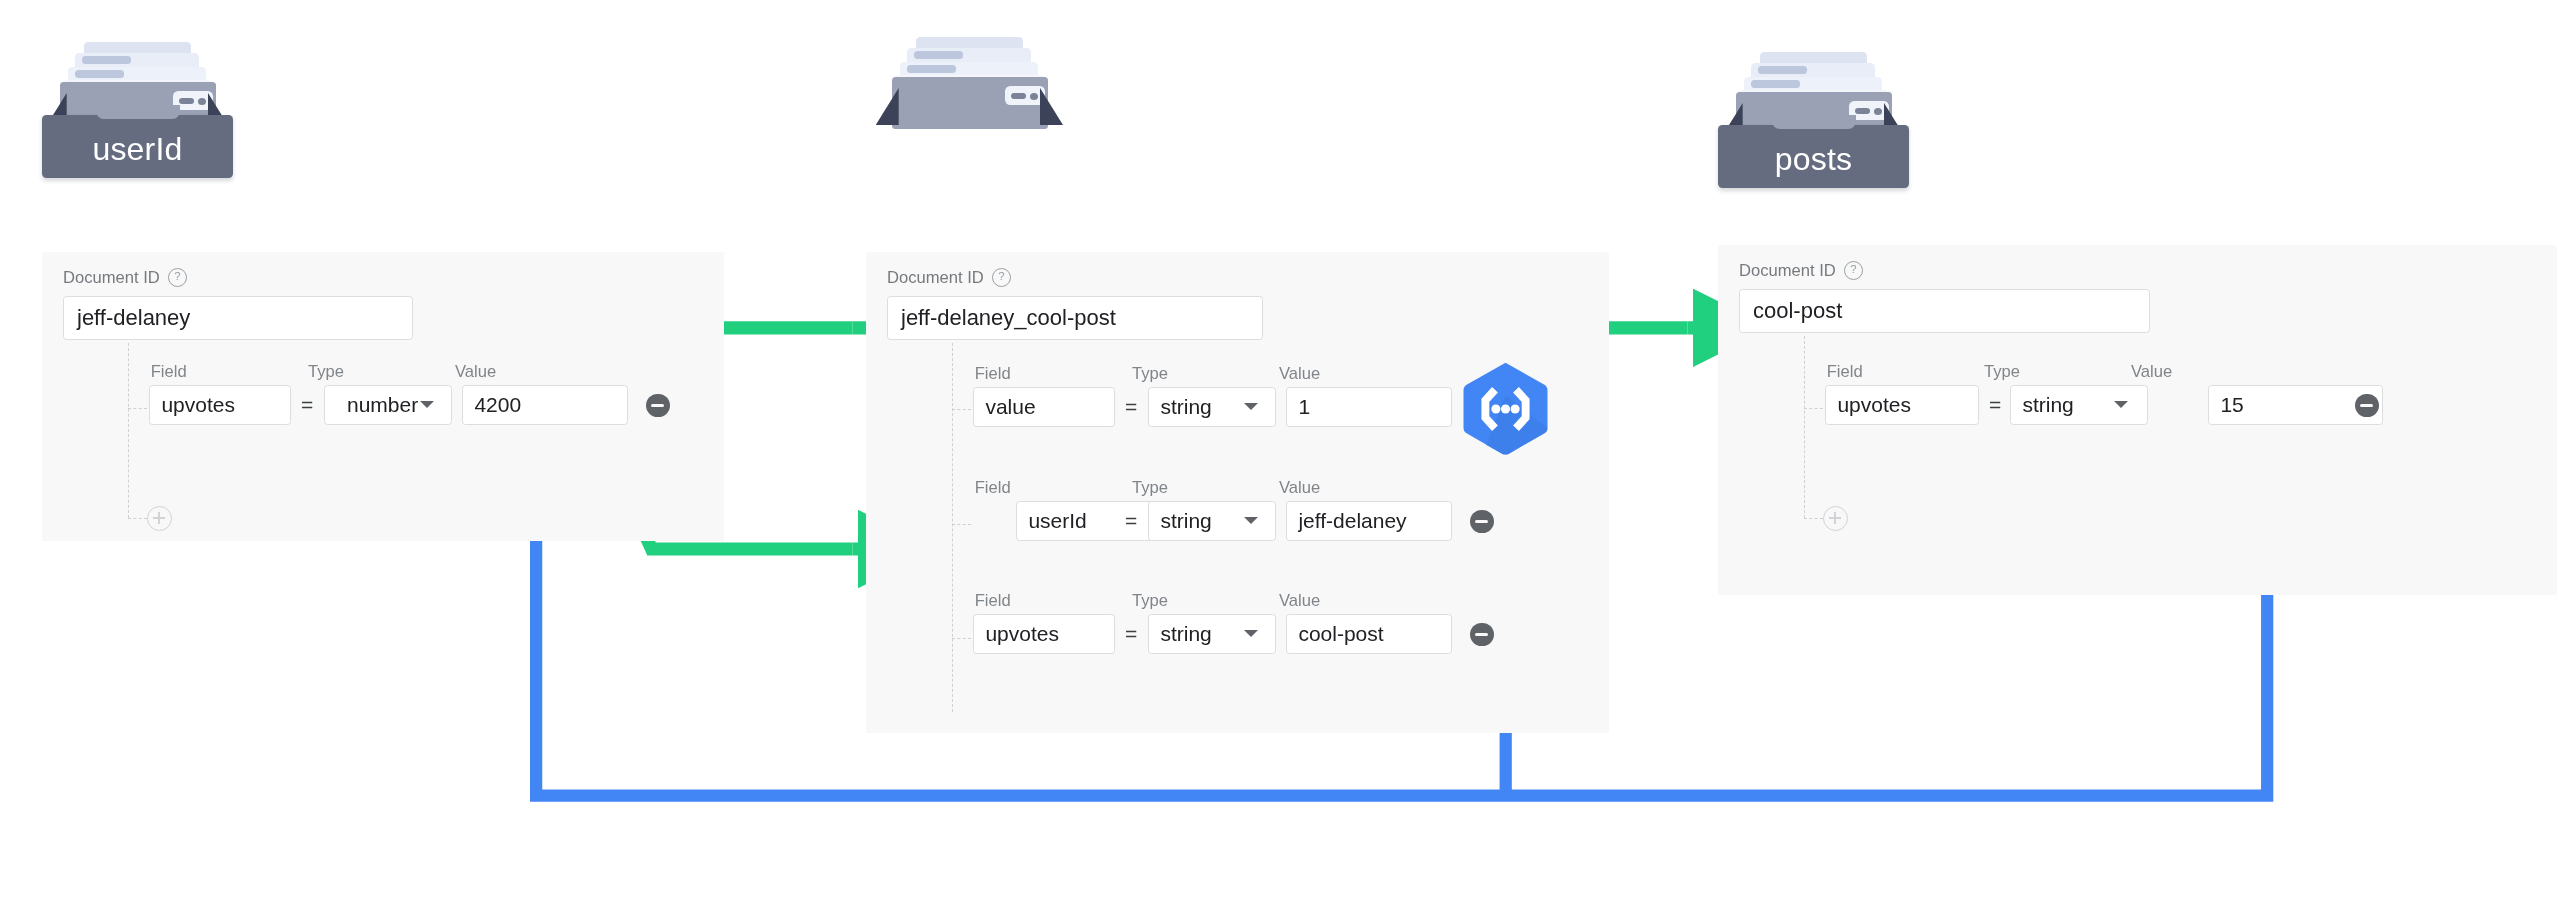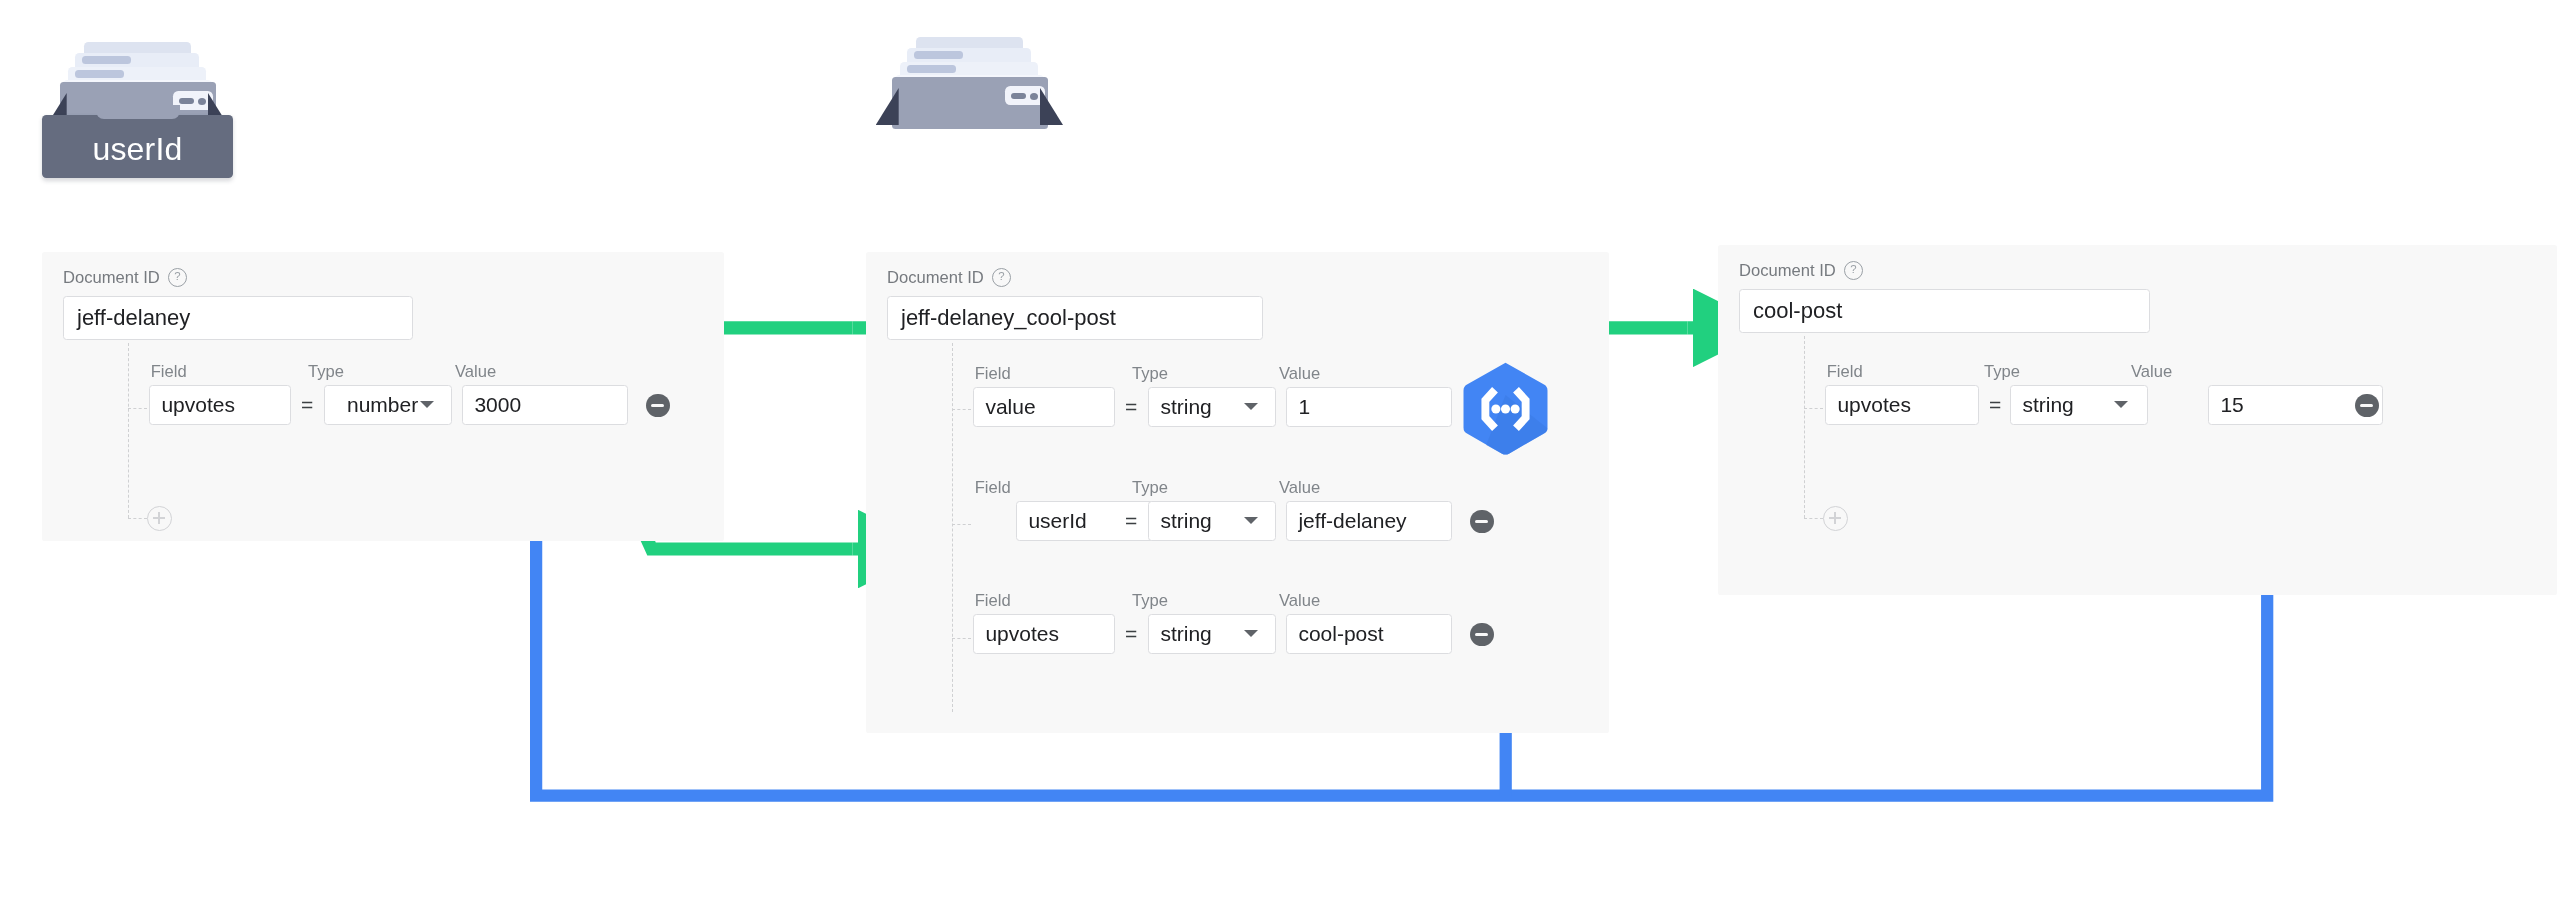--- a/index.html
+++ b/index.html
@@ -180,21 +180,21 @@
 
     <div class="frow" style="left:107px;top:110px;width:560px;">
       <div class="colhead" style="left:1.7px;">Field</div>
       <div class="colhead" style="left:159px;">Type</div>
       <div class="colhead" style="left:306px;">Value</div>
 
       <div class="inp" style="left:0px;width:142px;">upvotes</div>
       <div class="eq" style="left:152px;">=</div>
       <div class="sel" style="left:175px;width:128px;padding-left:22px;">number</div>
       <div class="caret" style="left:271px;"></div>
-      <div class="inp" style="left:313px;width:166px;">3000</div>
+      <div class="inp" style="left:313px;width:166px;">4200</div>
       <div class="minus" style="left:497px;"></div>
     </div>
 
     <div class="plus" style="left:105px;top:254px;"></div>
   </div>
 
   <div class="folder" style="left:874px;top:37px;">
     <div class="papers">
       <div class="paper p1"></div>
       <div class="paper p2"></div>
@@ -254,20 +254,41 @@
       <div class="colhead" style="left:306px;">Value</div>
       <div class="inp" style="left:0px;width:142px;">upvotes</div>
       <div class="eq" style="left:152px;">=</div>
       <div class="sel" style="left:175px;width:128px;">string</div>
       <div class="caret" style="left:271px;"></div>
       <div class="inp" style="left:313px;width:166px;">cool-post</div>
       <div class="minus" style="left:497px;"></div>
     </div>
   </div>
 
+  <div class="folder" style="left:1718px;top:52px;">
+    <div class="papers">
+      <div class="paper p1"></div>
+      <div class="paper p2"></div>
+        <div class="p2b paper"></div>
+      <div class="paper p3"></div>
+        <div class="p3b paper"></div>
+      <div class="paper p4"></div>
+    </div>
+    <div class="backbox"></div>
+    <div class="chip">
+        <i class="a"></i>
+        <i class="b"></i>
+      </div>
+    <div class="wingL"></div>
+      <div class="wingR"></div>
+    <div class="front">
+      <div class="notch"></div>
+      <div class="label">posts</div>
+    </div>
+  </div>
 
   <div class="card" style="left:1718px;top:245px;width:839px;height:350px;">
     <div class="doc-label">
       <span>Document ID</span>
       <span class="qmark">?</span>
     </div>
     <div class="docid" style="left:21px;top:44px;width:411px;">cool-post</div>
 
     <div class="tree" style="left:86px;top:91px;height:182px;"></div>
     <div class="twig" style="left:86px;top:163px;"></div>

